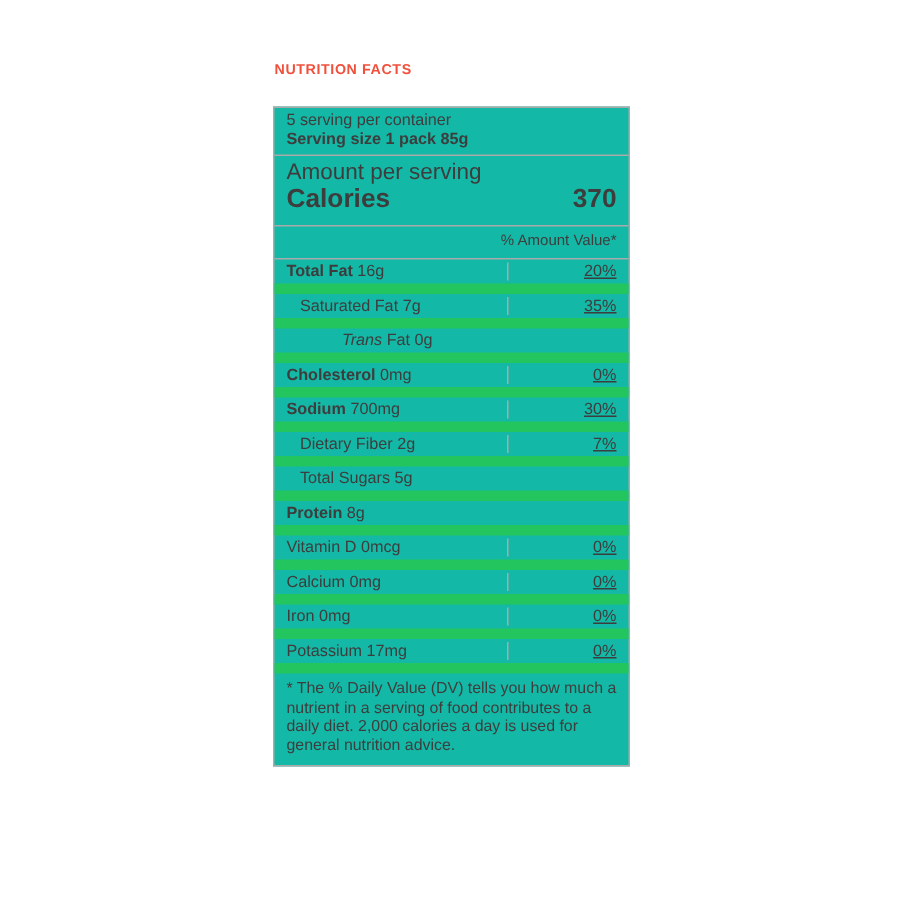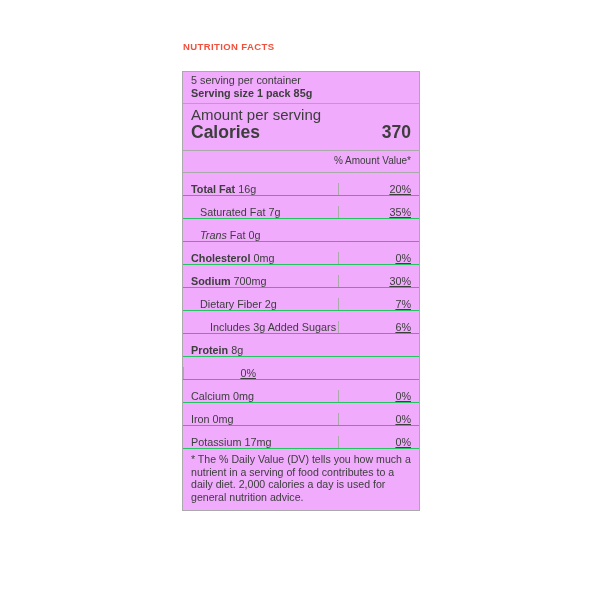--- a/index.html
+++ b/index.html
@@ -14,21 +14,21 @@
     font-weight: bold;
     letter-spacing: 0.4px;
   }
 
   .label-box {
     position: absolute;
     left: 182px;
     top: 71px;
     width: 238px;
     border: 1px solid #aaaaaa;
-    background: #f0abfc;
+    background: #14b8a6;
   }
 
   .serving-section {
     padding: 2px 8px 3px 8px;
     border-bottom: 1px solid #aaaaaa;
     font-size: 10.8px;
     line-height: 13px;
   }
   .serving-size { font-weight: bold; }
 
@@ -47,36 +47,36 @@
   .dv-header {
     border-bottom: 1px solid #aaaaaa;
     text-align: right;
     padding: 4px 8px;
     font-size: 10px;
     height: 22px;
   }
 
   .nut-row {
     display: flex;
-    align-items: flex-end;
-    border-bottom: 1px solid #22c55e;
+    align-items: center;
+    border-bottom: 7px solid #22c55e;
     height: 23px;
   }
   .nut-name-cell {
     flex: 1;
     display: flex;
     align-items: center;
     font-size: 10.8px;
     white-space: pre;
   }
   .indent-0 { padding-left: 8px; }
   .indent-1 { padding-left: 17px; }
   .indent-2 { padding-left: 27px; }
   .nut-name.bold { font-weight: bold; }
-  .nut-name.italic { font-style: italic; }
+  .nut-name.italic { font-style: italic; margin-left: 28px; }
   .nut-dv-cell {
     width: 81px;
     border-left: 1px solid #aaaaaa;
     display: flex;
     align-items: center;
     justify-content: flex-end;
     padding-right: 8px;
     font-size: 10.8px;
     text-decoration: underline;
   }
@@ -128,28 +128,29 @@
       </div>
       <div class="nut-row">
         <div class="nut-name-cell indent-0"><span class="nut-name bold">Sodium</span><span class="nut-amount"> 700mg</span></div>
         <div class="nut-dv-cell">30%</div>
       </div>
       <div class="nut-row">
         <div class="nut-name-cell indent-1"><span class="nut-name">Dietary Fiber</span><span class="nut-amount"> 2g</span></div>
         <div class="nut-dv-cell">7%</div>
       </div>
       <div class="nut-row">
-        <div class="nut-name-cell indent-2"><span class="nut-name">Includes 3g Added Sugars</span></div>
-        <div class="nut-dv-cell">6%</div>
+        <div class="nut-name-cell indent-1"><span class="nut-name">Total Sugars</span><span class="nut-amount"> 5g</span></div>
+        <div class="nut-dv-cell"></div>
       </div>
       <div class="nut-row">
         <div class="nut-name-cell indent-0"><span class="nut-name bold">Protein</span><span class="nut-amount"> 8g</span></div>
         <div class="nut-dv-cell"></div>
       </div>
       <div class="nut-row">
+        <div class="nut-name-cell indent-0"><span class="nut-name">Vitamin D</span><span class="nut-amount"> 0mcg</span></div>
         <div class="nut-dv-cell">0%</div>
       </div>
       <div class="nut-row">
         <div class="nut-name-cell indent-0"><span class="nut-name">Calcium</span><span class="nut-amount"> 0mg</span></div>
         <div class="nut-dv-cell">0%</div>
       </div>
       <div class="nut-row">
         <div class="nut-name-cell indent-0"><span class="nut-name">Iron</span><span class="nut-amount"> 0mg</span></div>
         <div class="nut-dv-cell">0%</div>
       </div>

